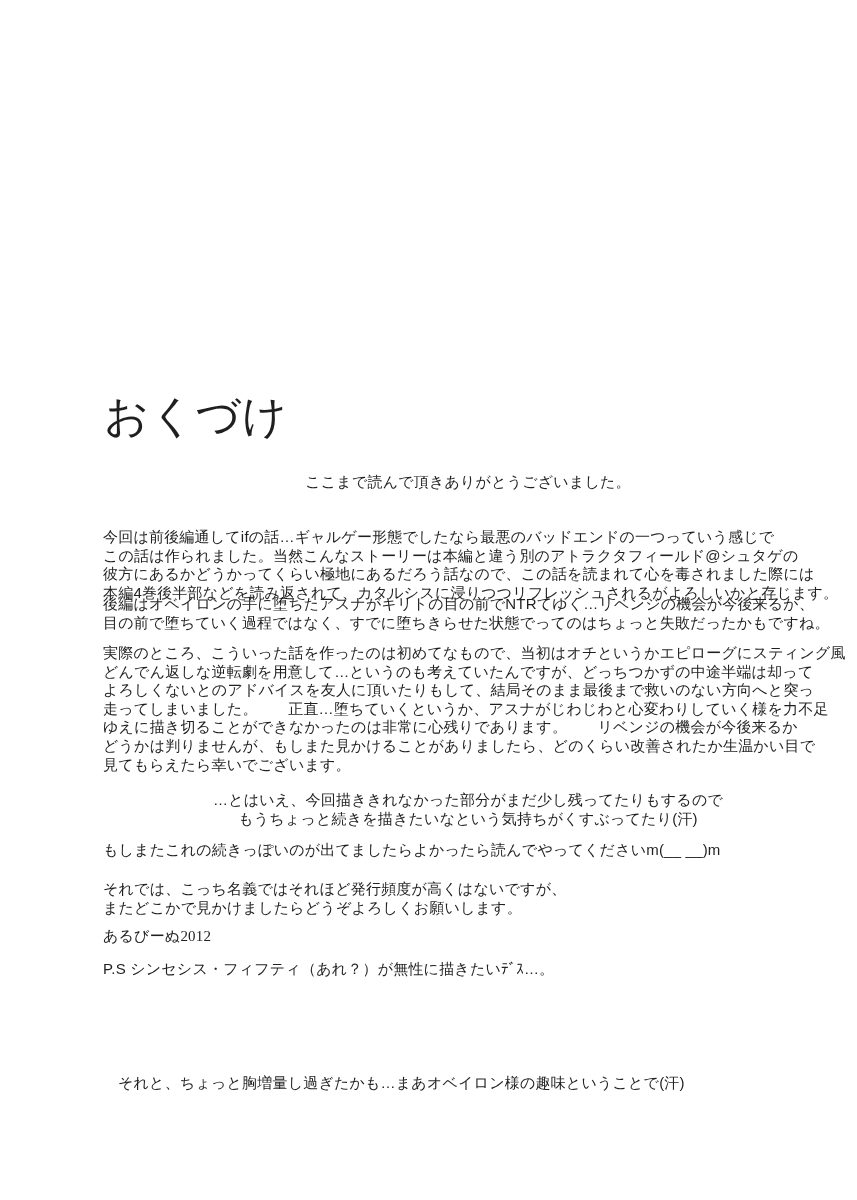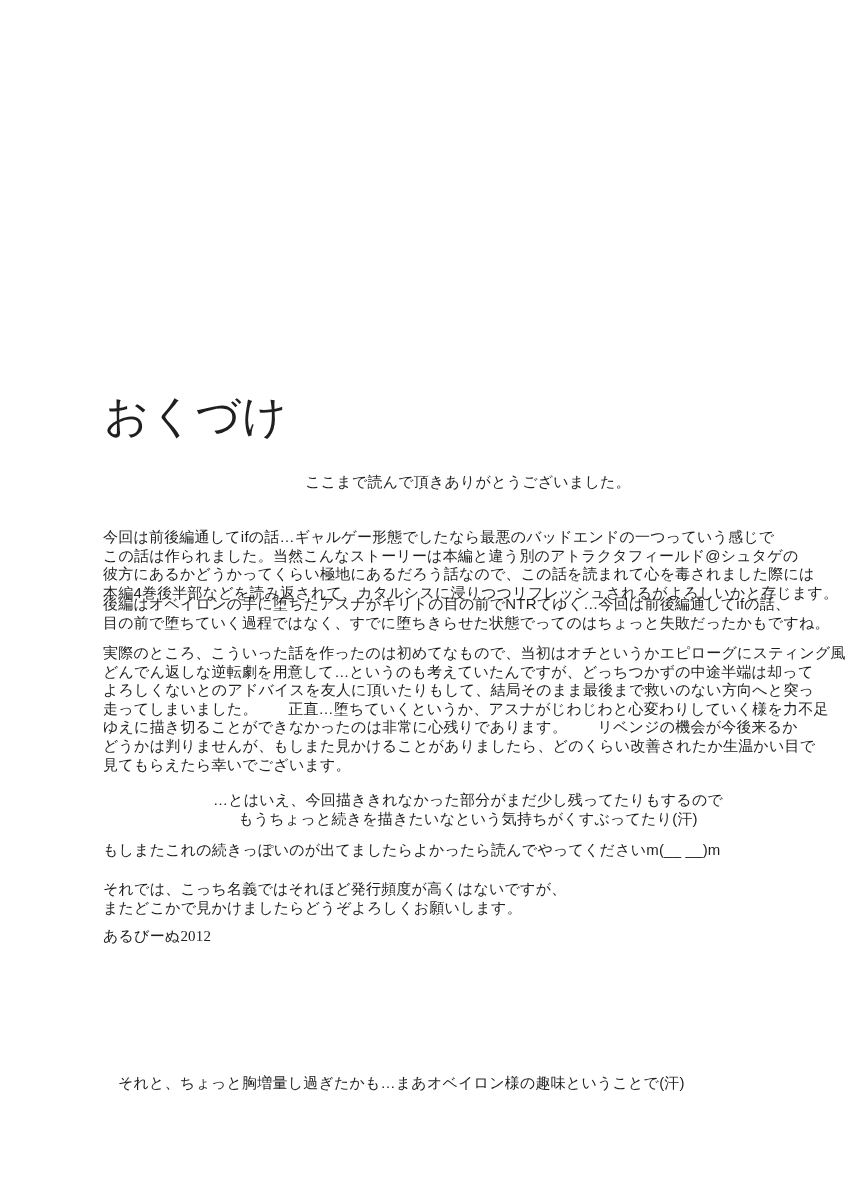--- a/index.html
+++ b/index.html
@@ -58,39 +58,40 @@
 
   <h1 class="title">おくづけ</h1>
 
   <p class="blk thanks">ここまで読んで頂きありがとうございました。</p>
 
   <p class="blk p-if">今回は前後編通してifの話…ギャルゲー形態でしたなら最悪のバッドエンドの一つっていう感じで
 この話は作られました。当然こんなストーリーは本編と違う別のアトラクタフィールド@シュタゲの
 彼方にあるかどうかってくらい極地にあるだろう話なので、この話を読まれて心を毒されました際には
 本編4巻後半部などを読み返されて、カタルシスに浸りつつリフレッシュされるがよろしいかと存じます。</p>
 
-  <p class="blk p-ntr">後編はオベイロンの手に堕ちたアスナがキリトの目の前でNTRてゆく…今回は前後編通してifの話、
+  <p class="blk p-ntr">後編はオベイロンの手に堕ちたアスナがキリトの目の前でNTRてゆく…リベンジの機会が今後来るか、
 目の前で堕ちていく過程ではなく、すでに堕ちきらせた状態でってのはちょっと失敗だったかもですね。</p>
 
   <p class="blk p-refl">実際のところ、こういった話を作ったのは初めてなもので、当初はオチというかエピローグにスティング風
 どんでん返しな逆転劇を用意して…というのも考えていたんですが、どっちつかずの中途半端は却って
 よろしくないとのアドバイスを友人に頂いたりもして、結局そのまま最後まで救いのない方向へと突っ
 走ってしまいました。　　正直…堕ちていくというか、アスナがじわじわと心変わりしていく様を力不足
 ゆえに描き切ることができなかったのは非常に心残りであります。　　リベンジの機会が今後来るか
 どうかは判りませんが、もしまた見かけることがありましたら、どのくらい改善されたか生温かい目で
 見てもらえたら幸いでございます。</p>
 
   <p class="blk p-left">…とはいえ、今回描ききれなかった部分がまだ少し残ってたりもするので
 もうちょっと続きを描きたいなという気持ちがくすぶってたり(汗)</p>
 
   <p class="blk p-close">それでは、こっち名義ではそれほど発行頻度が高くはないですが、
 またどこかで見かけましたらどうぞよろしくお願いします。</p>
 
   <p class="blk p-req">もしまたこれの続きっぽいのが出てましたらよかったら読んでやってくださいm(__ __)m</p>
 
   <p class="blk sig">あるびーぬ2012</p>
 
+  <p class="blk ps">P.S シンセシス・フィフティ（あれ？）が無性に描きたいﾃﾞｽ…。</p>
 
   <div class="blk footnote">
     <div class="fn-line fn-line2">それと、ちょっと胸増量し過ぎたかも…まあオベイロン様の趣味ということで(汗)</div>
   </div>
 
 </div>
 
 </body></html>

